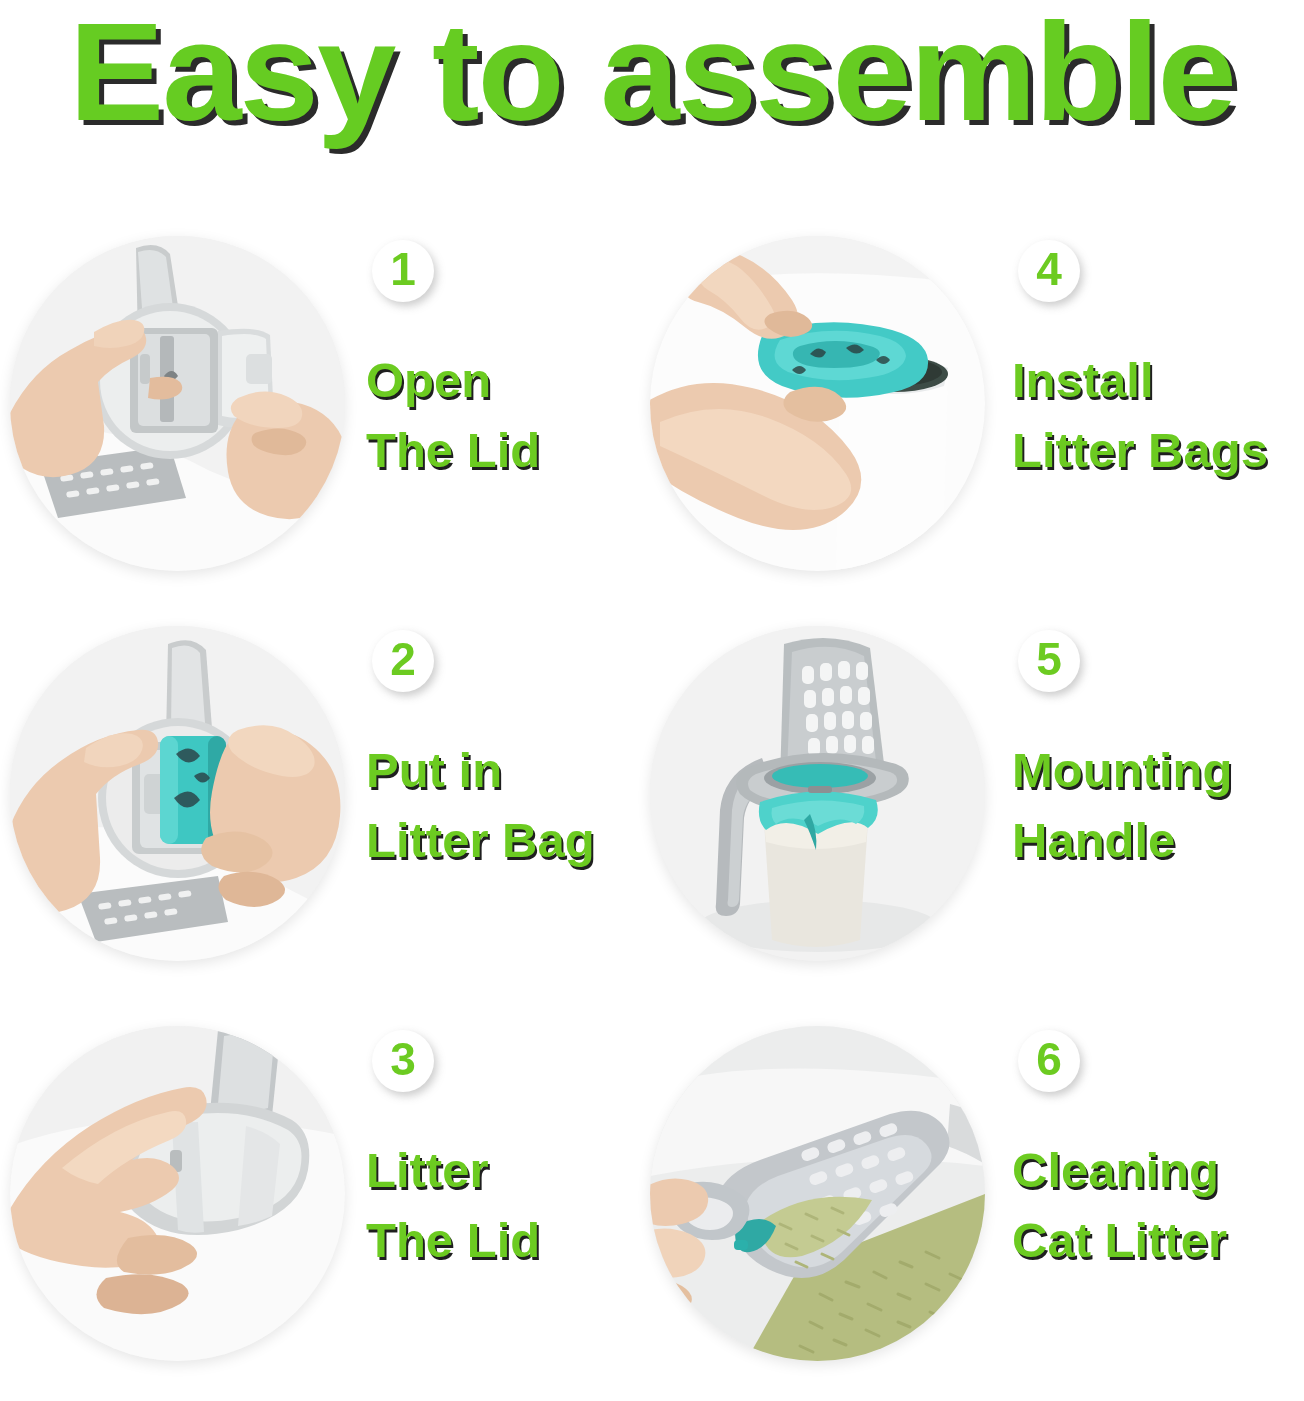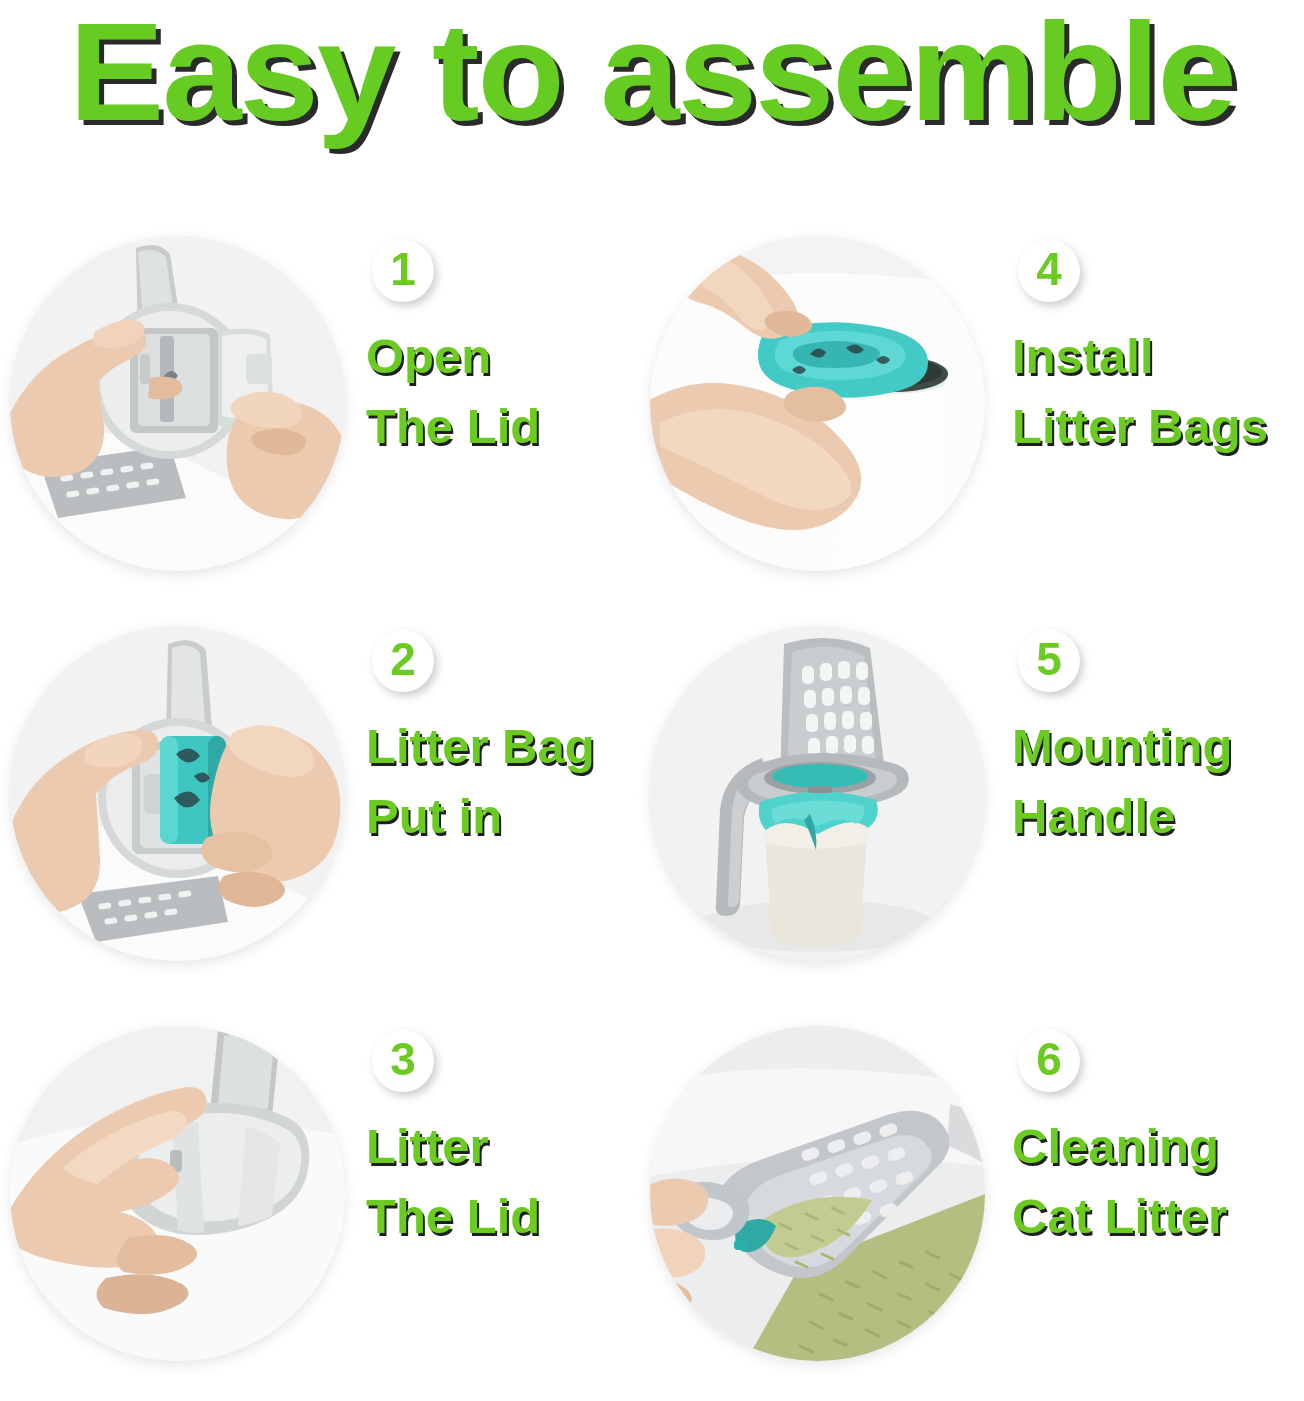--- a/index.html
+++ b/index.html
@@ -91,21 +91,21 @@
     font-family: "Liberation Sans", sans-serif;
     font-weight: bold;
     font-size: 46px;
     line-height: 1;
     color: #6ccb21;
     position: relative;
     top: -2px;
   }
 
   .label {
-    margin-top: 20px;
+    margin-top: 44px;
     font-family: "Liberation Sans", sans-serif;
     font-weight: bold;
     font-size: 49px;
     line-height: 1.42;
     color: #6ccb21;
     text-shadow: 2px 3px 0px #1f1f1f;
     white-space: nowrap;
   }
   .label .ln { display: block; }
 
@@ -259,22 +259,22 @@
         <path d="M228 104 q34 -12 58 6 q22 16 18 30 q-6 14 -32 10 q-32 -6 -50 -24 q-10 -14 6 -22 z" fill="#f2d7bf"></path>
         <path d="M196 212 q32 -14 58 2 q16 12 2 24 q-20 16 -54 2 q-18 -12 -6 -28 z" fill="#e6c2a3"></path>
         <path d="M214 250 q32 -10 54 4 q14 10 0 20 q-22 14 -52 0 q-14 -12 -2 -24 z" fill="#dfb797"></path>
       </svg>
     </div>
     <div class="textcol">
       <div class="badge">
         <span>2</span>
       </div>
       <div class="label">
+        <span class="ln">Put in</span>
         <span class="ln">Litter Bag</span>
-        <span class="ln">Put in</span>
       </div>
     </div>
   </div>
 
   <div class="step col-r row-2">
     <div class="photo">
       <svg viewBox="0 0 335 335" xmlns="http://www.w3.org/2000/svg" aria-hidden="true">
         <rect width="335" height="335" fill="#f2f2f2"></rect>
         <ellipse cx="168" cy="300" rx="120" ry="26" fill="#e7e8e8"></ellipse>
 

